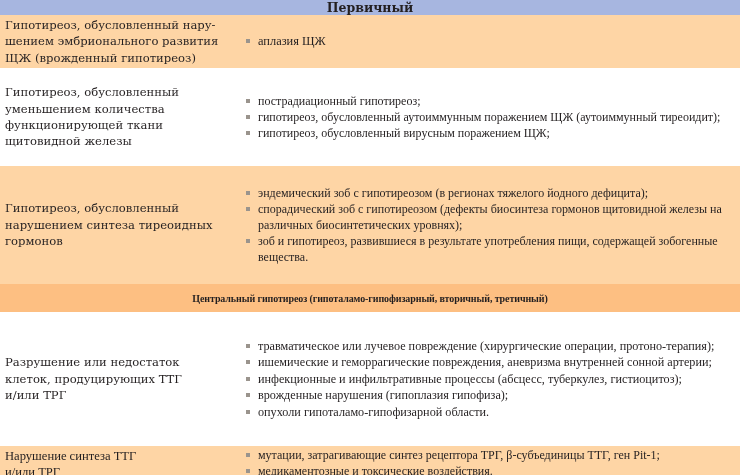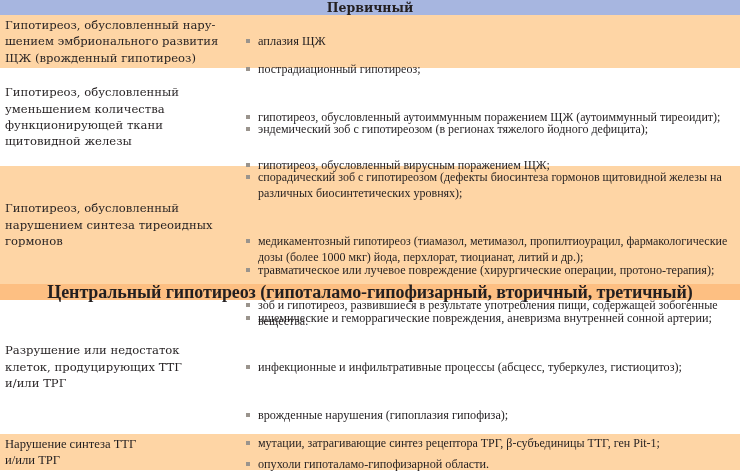--- a/index.html
+++ b/index.html
@@ -12,41 +12,40 @@
   .tbl { width: 740px; position: relative; }
   .row { display: flex; width: 740px; box-sizing: border-box; }
   .band-header {
     background: #a7b6e0;
     height: 15px;
     justify-content: center; align-items: center;
     font-weight: bold; font-size: 12.5px;
   }
   .band-section {
     background: #fdbf82;
-    height: 16px;
+    height: 28px;
     justify-content: center; align-items: center;
-    font-weight: bold; font-size: 18px;
+    font-weight: bold; font-size: 10px;
     font-family: "Liberation Serif", serif;
     letter-spacing: -0.1px;
   }
   .peach { background: #fed5a5; }
   .white { background: #ffffff; }
   .cell-left {
     width: 236px; box-sizing: border-box;
     padding: 0 4px 0 5px;
     display: flex; align-items: center;
     font-size: 12.4px; line-height: 16.4px;
   }
   .cell-right {
     flex: 1; box-sizing: border-box;
     padding: 0 4px 0 8px;
     display: flex; flex-direction: column; justify-content: center;
     font-size: 12.4px; line-height: 16.2px;
     font-family: "Liberation Serif", serif;
-    gap: 32px;
   }
   .cell-right.dense { font-size: 12px; line-height: 16px; }
   .li { position: relative; padding-left: 14px; }
   .li::before {
     content: ""; position: absolute; left: 2px; top: 6px;
     width: 4px; height: 4px; background: #9a948d;
   }
   .left-text { font-family: "DejaVu Serif", serif; font-size: 11.6px; }
   .condensed { font-family: "Liberation Serif", serif; font-size: 12.6px; }
 </style>
@@ -92,21 +91,20 @@
     <div class="cell-left left-text">
       <div>
         <div>Гипотиреоз, обусловленный</div>
         <div>нарушением синтеза тиреоидных</div>
         <div>гормонов</div>
       </div>
     </div>
     <div class="cell-right dense">
       <div class="li">эндемический зоб с гипотиреозом (в регионах тяжелого йодного дефицита);</div>
       <div class="li">спорадический зоб с гипотиреозом (дефекты биосинтеза гормонов щитовидной железы на различных биосинтетических уровнях);</div>
-      <div class="li">медикаментозный гипотиреоз (тиамазол, метимазол, пропилтиоурацил, фармакологические дозы (более 1000 мкг) йода, перхлорат, тиоцианат, литий и др.);</div>
       <div class="li">зоб и гипотиреоз, развившиеся в результате употребления пищи, содержащей зобогенные вещества.</div>
     </div>
   </div>
 
   <div class="row band-section">
     <span>Центральный гипотиреоз (гипоталамо-гипофизарный, вторичный, третичный)</span>
   </div>
 
   <div class="row white" style="height:134px;">
     <div class="cell-left left-text">

